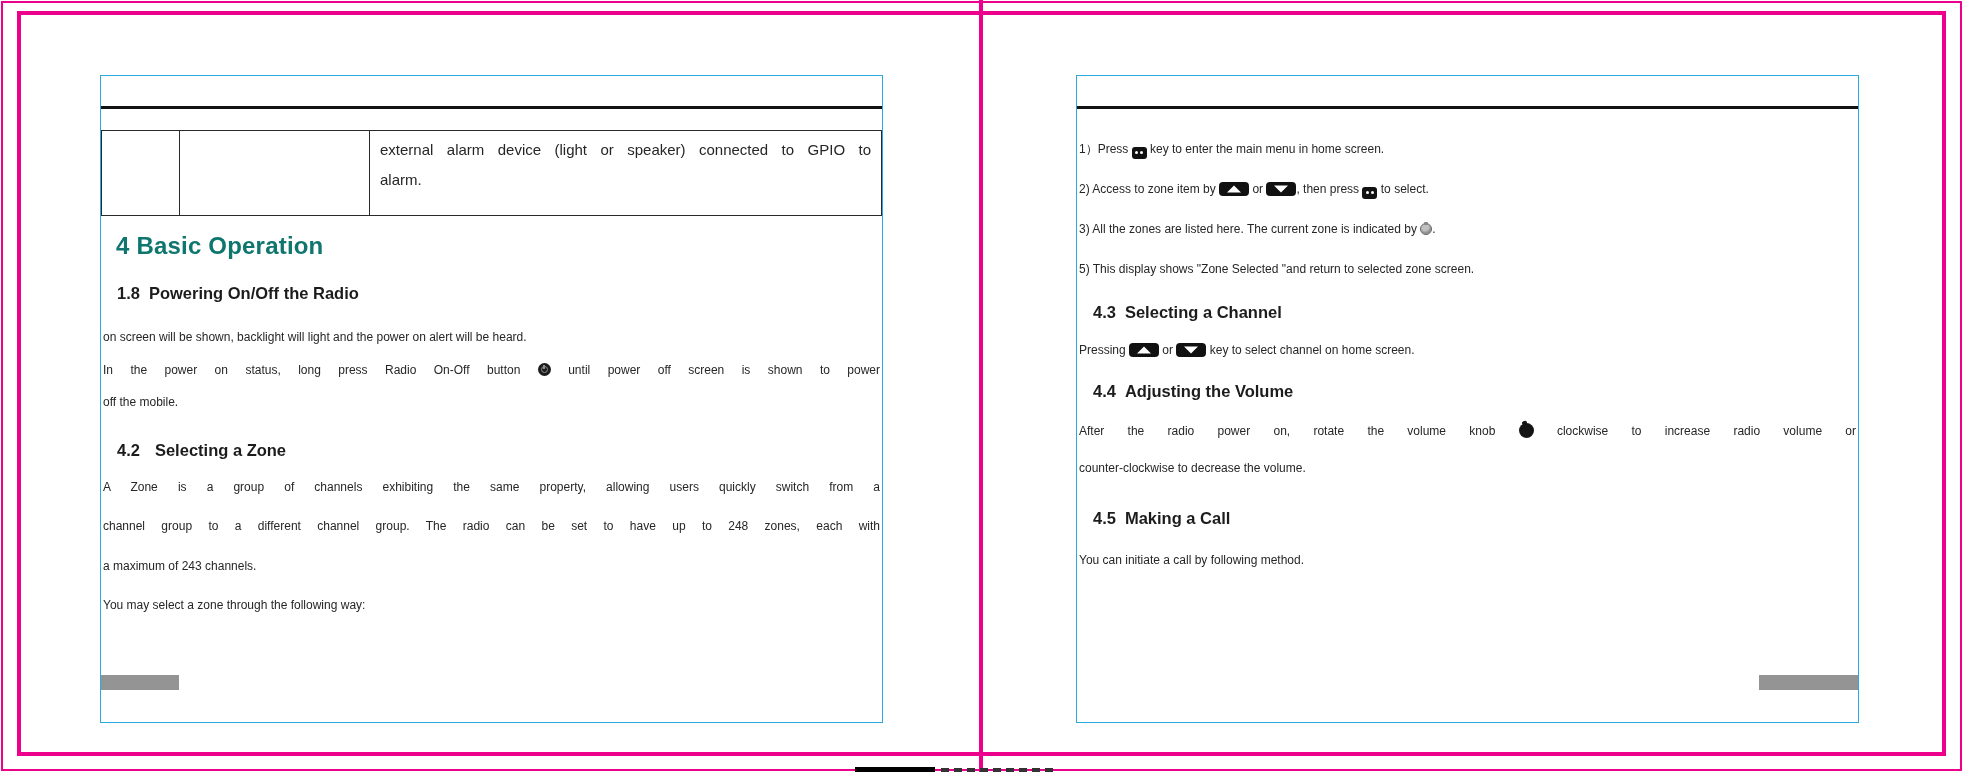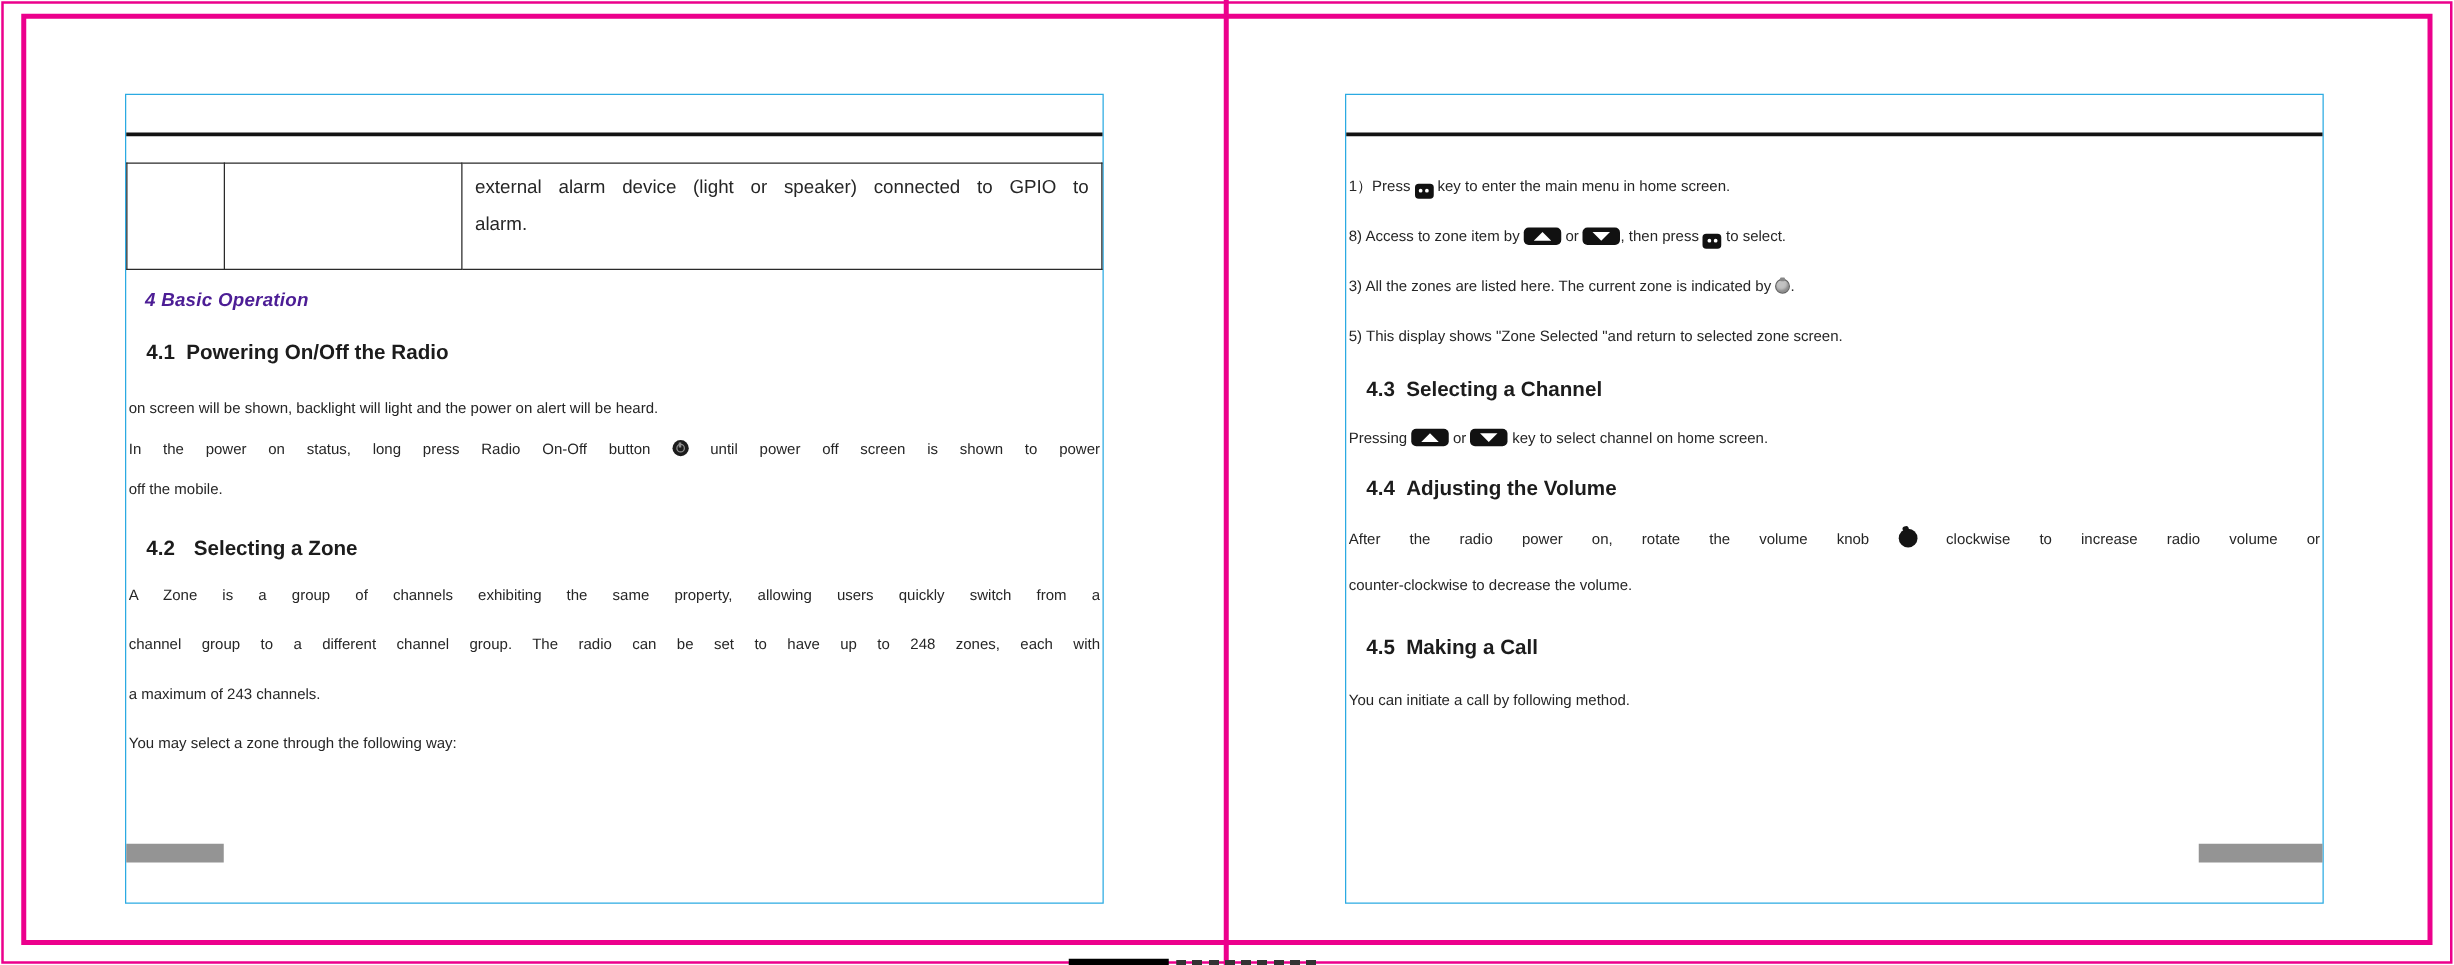--- a/index.html
+++ b/index.html
@@ -30,21 +30,21 @@
 
   
   table.spec{width:100%;border-collapse:collapse;margin-top:21px;table-layout:fixed;}
   table.spec td{border:1px solid #2a2a2a;vertical-align:top;height:64px;}
   td.c1{width:78px;}
   td.c2{width:190px;}
   td.c3{padding:4px 10px 20px 10px;font-size:15px;line-height:30px;}
   .tl{white-space:nowrap;overflow:hidden;}
   .tl.fill{text-align:justify;text-align-last:justify;}
 
-  h1{font-size:15px;font-weight:bold;color:#4c1d95;margin:16px 0 0 15px;letter-spacing:.2px;font-style:italic;}
+  h1{font-size:24px;font-weight:bold;color:#0f766e;margin:16px 0 0 15px;letter-spacing:.2px;}
   h2{font-size:16.5px;font-weight:bold;color:#1c1c1c;margin:22px 0 0 16px;display:flex;}
   h2 .num{margin-right:9px;}
   h2.wide .num{margin-right:15px;}
   h2.h41{margin-top:24px;}
   h2.h42{margin-top:22px;}
   h2.h43{margin-top:14px;}
   h2.h44{margin-top:12px;}
   h2.h45{margin-top:22px;}
 
   .para{font-size:12px;padding:0 2px;}
@@ -100,21 +100,21 @@
           <div class="tl fill">external alarm device (light or speaker) connected to GPIO to</div>
           <div class="tl">alarm.</div>
         </td>
       </tr>
     </tbody>
       </table>
 
     <h1>4 Basic Operation</h1>
 
     <h2 class="h41">
-      <span class="num">4.1</span>
+      <span class="num">1.8</span>
       <span>Powering On/Off the Radio</span>
     </h2>
     <div class="para p41">
         <div class="line"><span>on screen will be shown, backlight will light and the power on alert will be heard.</span></div>
         <div class="line fill"><span>In the power on status, long press Radio On-Off button </span><span class="ic power-key"><b class="pw"></b></span><span> until power off screen is shown to power</span></div>
         <div class="line"><span>off the mobile.</span></div>
       </div>
 
     <h2 class="h42 wide">
       <span class="num">4.2</span>
@@ -131,21 +131,21 @@
   </section>
 
   <section class="page right">
     <div class="hrule"></div>
 
     <div class="para steps">
         <div class="line"><span>1）Press </span><span class="ic menu-key">
             <b class="d"></b>
             <b class="d"></b>
           </span><span> key to enter the main menu in home screen.</span></div>
-        <div class="line"><span>8) Access to zone item by </span><span class="ic up-key"><b class="tri"></b></span><span> or </span><span class="ic down-key"><b class="tri"></b></span><span>, then press </span><span class="ic menu-key">
+        <div class="line"><span>2) Access to zone item by </span><span class="ic up-key"><b class="tri"></b></span><span> or </span><span class="ic down-key"><b class="tri"></b></span><span>, then press </span><span class="ic menu-key">
             <b class="d"></b>
             <b class="d"></b>
           </span><span> to select.</span></div>
         <div class="line"><span>3) All the zones are listed here. The current zone is indicated by </span><span class="ic zone-indicator"></span><span>.</span></div>
         <div class="line"><span>5) This display shows "Zone Selected "and return to selected zone screen.</span></div>
       </div>
 
     <h2 class="h43">
       <span class="num">4.3</span>
       <span>Selecting a Channel</span>

